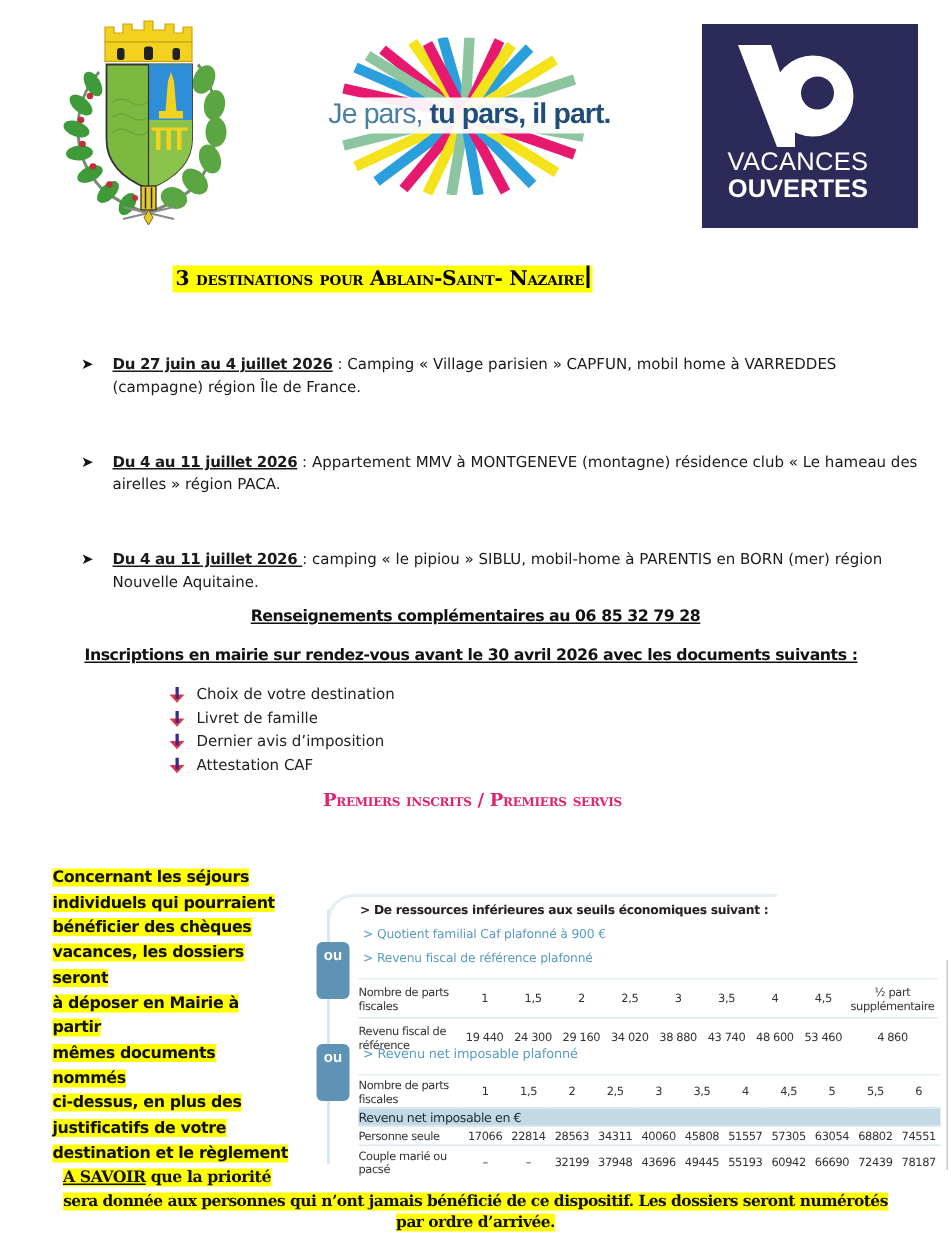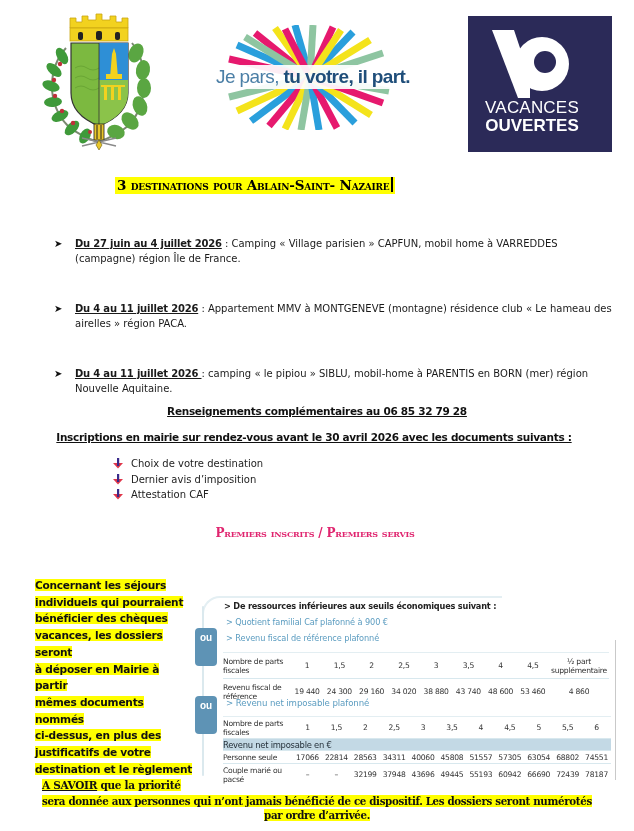--- a/index.html
+++ b/index.html
@@ -56,21 +56,21 @@
   .premiers { left: 0; width: 630px; top: 526px; text-align: center;
     font-family: "DejaVu Serif", serif; font-weight: bold; font-variant: small-caps;
     font-size: 12px; color: #e0256f; letter-spacing: -0.2px; }
 
   
   .cheques { left: 35px; top: 577px; width: 160px; font-size: 10.6px; font-weight: bold; line-height: 16.7px;
     letter-spacing: -0.25px; color: #111; }
   .cheques span { background: #ffff00; }
 
   
-  .panel { left: 192px; top: 592px; width: 422px; height: 195px; }
+  .panel { left: 208px; top: 592px; width: 422px; height: 195px; }
   .vline { position: absolute; left: 10px; top: 14px; width: 2px; height: 170px; background: #dbe9ee; border-radius: 2px; }
   .arc { position: absolute; left: 10px; top: 4px; width: 300px; height: 20px; border-top: 2px solid #e4eff3; border-left: 2px solid #e4eff3; border-top-left-radius: 18px; }
   .ou { position: absolute; left: 3px; width: 22px; height: 38px; background: #5e93b5; color: #fff;
     font-family: "Liberation Sans", sans-serif; font-weight: bold; font-size: 10px; line-height: 20px;
     text-align: center; border-radius: 4px; }
   .ou1 { top: 36px; }
   .ou2 { top: 104px; }
   .p-head { position: absolute; left: 32px; top: 9px; font-size: 8.2px; font-weight: bold; color: #222; letter-spacing: -0.2px; white-space: nowrap; }
   .p-sub { position: absolute; left: 34px; font-size: 8.2px; color: #5b9cc0; letter-spacing: -0.1px; white-space: nowrap; }
   .p-sub1 { top: 25px; }
@@ -188,21 +188,21 @@
       <line x1="125" y1="52" x2="100" y2="104" stroke="#f4e31b"></line>
       <line x1="125" y1="52" x2="116" y2="105" stroke="#8ec5a1"></line>
       <line x1="125" y1="52" x2="134" y2="105" stroke="#2a9fdc"></line>
       <line x1="125" y1="52" x2="152" y2="103" stroke="#e6196e"></line>
       <line x1="125" y1="52" x2="170" y2="98" stroke="#2a9fdc"></line>
       <line x1="125" y1="52" x2="186" y2="90" stroke="#f4e31b"></line>
       <line x1="125" y1="52" x2="198" y2="78" stroke="#e6196e"></line>
       <line x1="125" y1="52" x2="204" y2="66" stroke="#8ec5a1"></line>
     </g>
   </svg>
-  <div class="jepars-text"><span class="light">Je pars,</span><span class="bold"> tu votre,</span><span class="bold"> il part.</span></div>
+  <div class="jepars-text"><span class="light">Je pars,</span><span class="bold"> tu pars,</span><span class="bold"> il part.</span></div>
 </div>
 
 <div class="abs logo-vo">
   <svg class="vo-mark" viewBox="0 0 84 76">
     <path d="M2 4 L24 4 L40 52 L40 72 L28 72 Z" fill="#ffffff"></path>
     <circle cx="52" cy="38" r="27" fill="#ffffff"></circle>
     <circle cx="55" cy="36" r="11" fill="#2b2a58"></circle>
   </svg>
   <div class="vo-l1">VACANCES</div>
   <div class="vo-l2">OUVERTES</div>
@@ -227,20 +227,28 @@
 <div class="abs center-line inscriptions">Inscriptions en mairie sur rendez-vous avant le 30 avril 2026 avec les documents suivants :</div>
 
 <div class="abs docs">
   <div class="item">
     <svg class="bul" viewBox="0 0 12 11">
         <rect x="5" y="0" width="2.2" height="7" fill="#3a2a8a"></rect>
         <path d="M1 5 L11 5 L6 10.5 Z" fill="#e0364a"></path>
         <rect x="5" y="5" width="2.2" height="3" fill="#3a2a8a"></rect>
       </svg>
     <span>Choix de votre destination</span>
+  </div>
+  <div class="item">
+    <svg class="bul" viewBox="0 0 12 11">
+        <rect x="5" y="0" width="2.2" height="7" fill="#3a2a8a"></rect>
+        <path d="M1 5 L11 5 L6 10.5 Z" fill="#e0364a"></path>
+        <rect x="5" y="5" width="2.2" height="3" fill="#3a2a8a"></rect>
+      </svg>
+    <span>Livret de famille</span>
   </div>
   <div class="item">
     <svg class="bul" viewBox="0 0 12 11">
         <rect x="5" y="0" width="2.2" height="7" fill="#3a2a8a"></rect>
         <path d="M1 5 L11 5 L6 10.5 Z" fill="#e0364a"></path>
         <rect x="5" y="5" width="2.2" height="3" fill="#3a2a8a"></rect>
       </svg>
     <span>Dernier avis d’imposition</span>
   </div>
   <div class="item">

